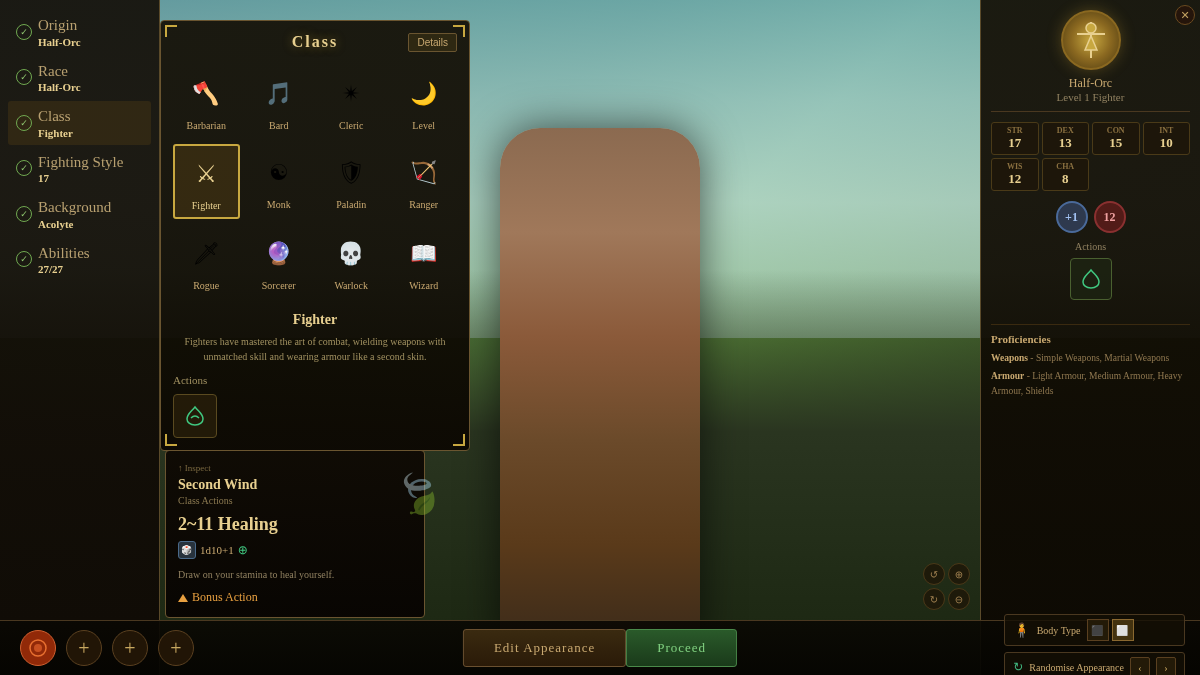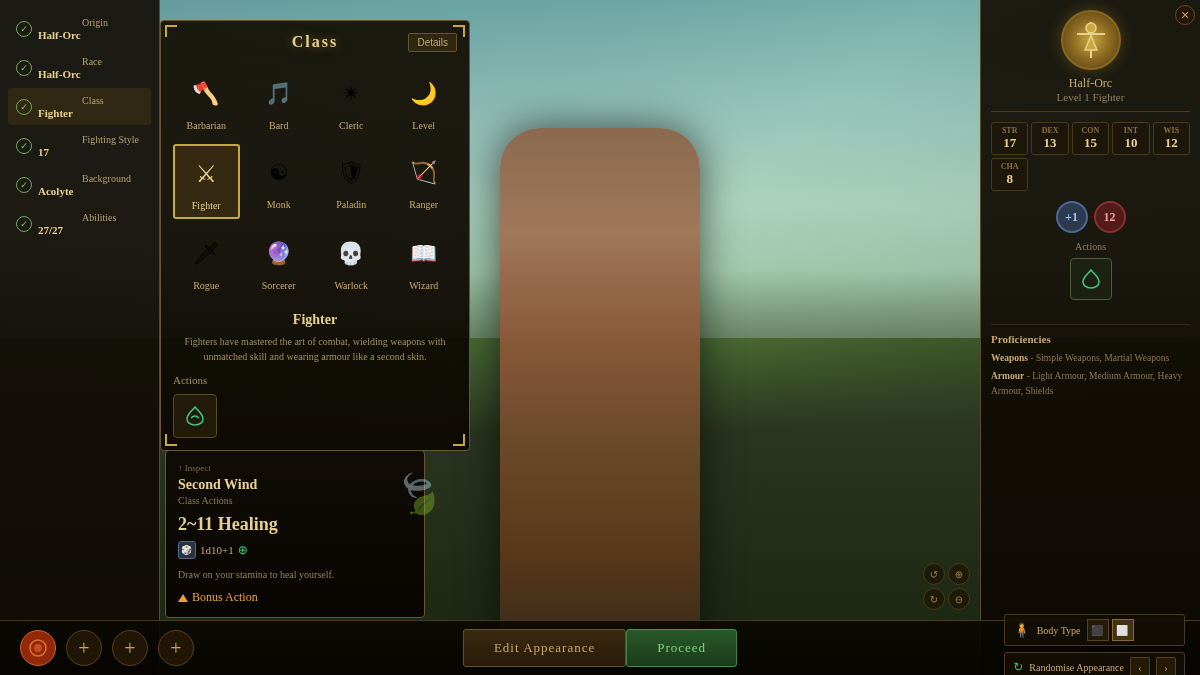--- a/index.html
+++ b/index.html
@@ -81,24 +81,23 @@
       cursor: pointer;
       border-radius: 3px;
       display: flex;
       align-items: center;
       gap: 6px;
     }
     .left-panel-item.active {
       background: rgba(80,60,20,0.4);
     }
     .left-panel-label {
-      font-size: 10px;
+      font-size: 15px;
       color: #b8a070;
       line-height: 1.3;
-      margin-left: 44px;
     }
     .left-panel-value {
       font-size: 11px;
       color: #e8d090;
       font-weight: bold;
     }
     .check-icon {
       width: 16px;
       height: 16px;
       border-radius: 50%;
@@ -324,21 +323,21 @@
       color: #c8a870;
       font-size: 12px;
       text-align: center;
     }
     .char-class {
       color: #908060;
       font-size: 11px;
     }
     .stats-grid {
       display: grid;
-      grid-template-columns: repeat(5, 1fr);
+      grid-template-columns: repeat(4, 1fr);
       gap: 3px;
       margin-bottom: 10px;
     }
     .stat-item {
       display: flex;
       flex-direction: column;
       align-items: center;
       background: rgba(30,22,8,0.7);
       border: 1px solid #4a3a18;
       border-radius: 3px;

